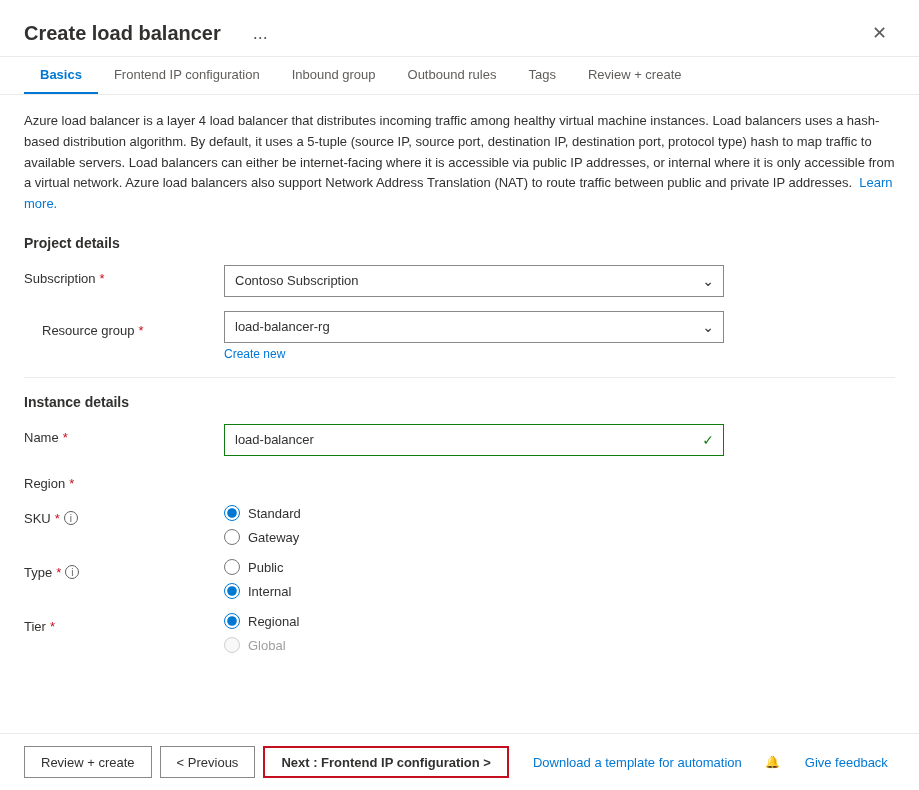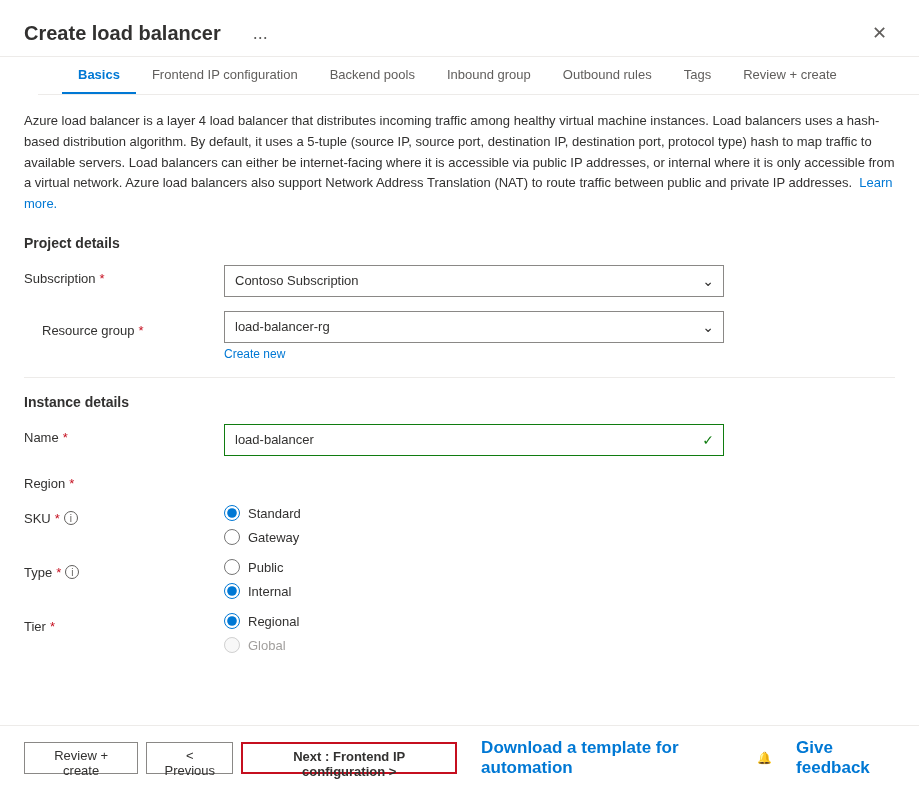--- a/index.html
+++ b/index.html
@@ -45,21 +45,20 @@
       font-size: 18px;
       color: #605e5c;
       padding: 4px 8px;
       line-height: 1;
     }
     .tabs {
       display: flex;
       padding: 0 24px;
       border-bottom: 1px solid #edebe9;
       gap: 0;
-      margin-left: 38px;
     }
     .tab {
       padding: 10px 16px;
       font-size: 13px;
       color: #605e5c;
       cursor: pointer;
       border-bottom: 2px solid transparent;
       white-space: nowrap;
     }
     .tab.active {
@@ -247,25 +246,24 @@
       color: #323130;
     }
     .btn-primary {
       background: #fff;
       border: 2px solid #c50f1f;
       color: #323130;
       font-weight: 600;
     }
     .footer-link {
       color: #0078d4;
-      font-size: 17px;
+      font-size: 13px;
       cursor: pointer;
       text-decoration: none;
       margin-left: 16px;
-      font-weight: bold;
     }
     .footer-link-icon {
       font-size: 12px;
       margin-left: 16px;
       color: #0078d4;
       cursor: pointer;
     }
   </style>
 </head>
 <body>
@@ -276,21 +274,20 @@
     <div style="display:flex;align-items:center;gap:24px;">
       <span class="dialog-title">Create load balancer</span>
       <span class="dialog-title-dots">...</span>
     </div>
     <button class="close-btn">✕</button>
   </div>
 
   <div class="tabs">
     <div class="tab active">Basics</div>
     <div class="tab">Frontend IP configuration</div>
-    <div class="tab">Backend pools</div>
     <div class="tab">Inbound group</div>
     <div class="tab">Outbound rules</div>
     <div class="tab">Tags</div>
     <div class="tab">Review + create</div>
   </div>
 
   <div class="content">
 
     <p class="description">
       <span>Azure load balancer is a layer 4 load balancer that distributes incoming traffic among healthy virtual machine instances. Load balancers uses a hash-based distribution algorithm. By default, it uses a 5-tuple (source IP, source port, destination IP, destination port, protocol type) hash to map traffic to available servers. Load balancers can either be internet-facing where it is accessible via public IP addresses, or internal where it is only accessible from a virtual network. Azure load balancers also support Network Address Translation (NAT) to route traffic between public and private IP addresses.</span>

